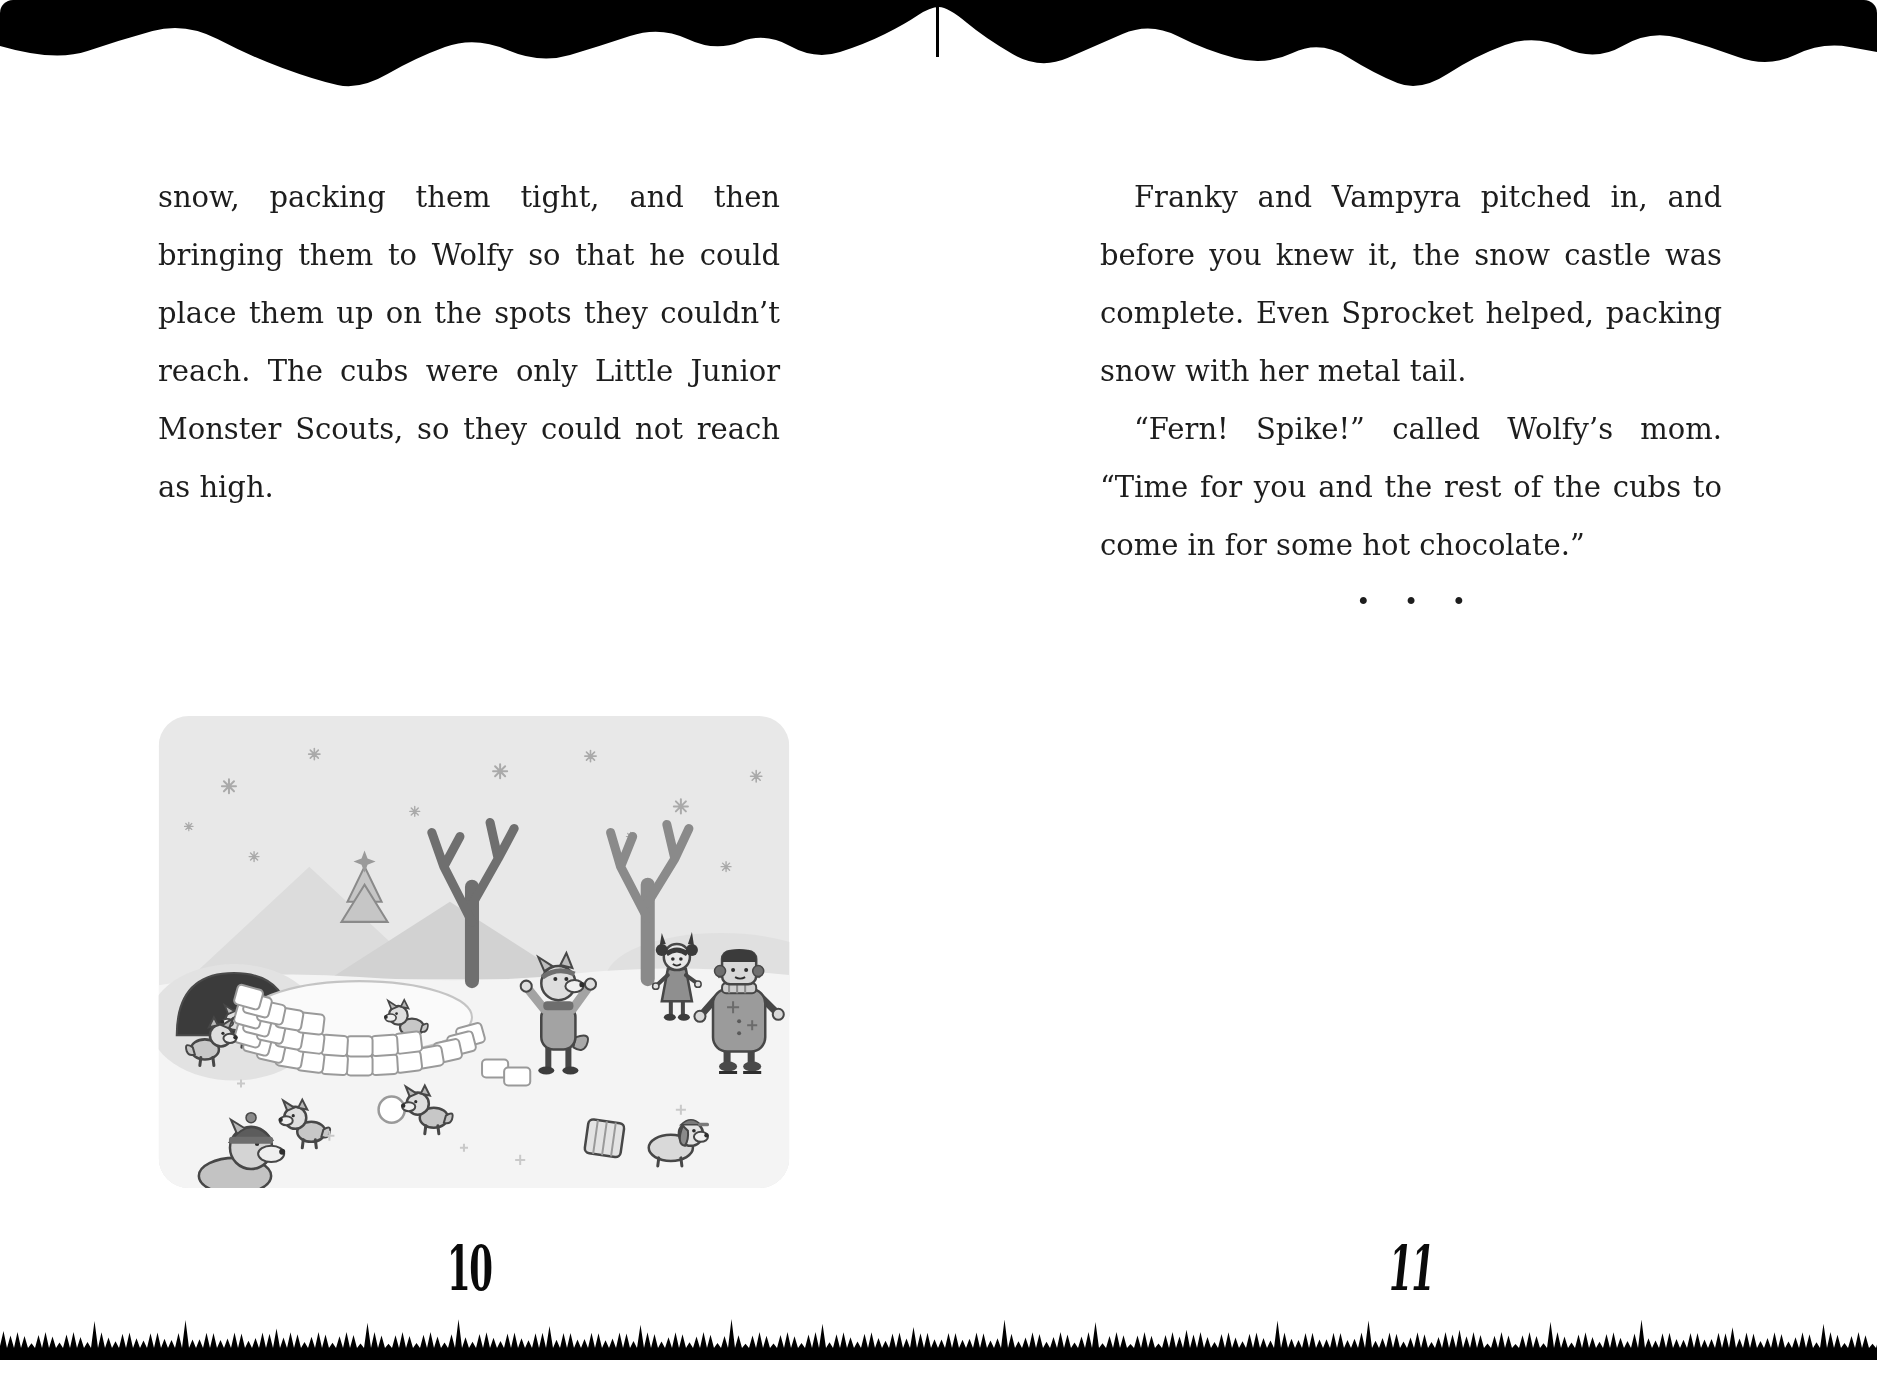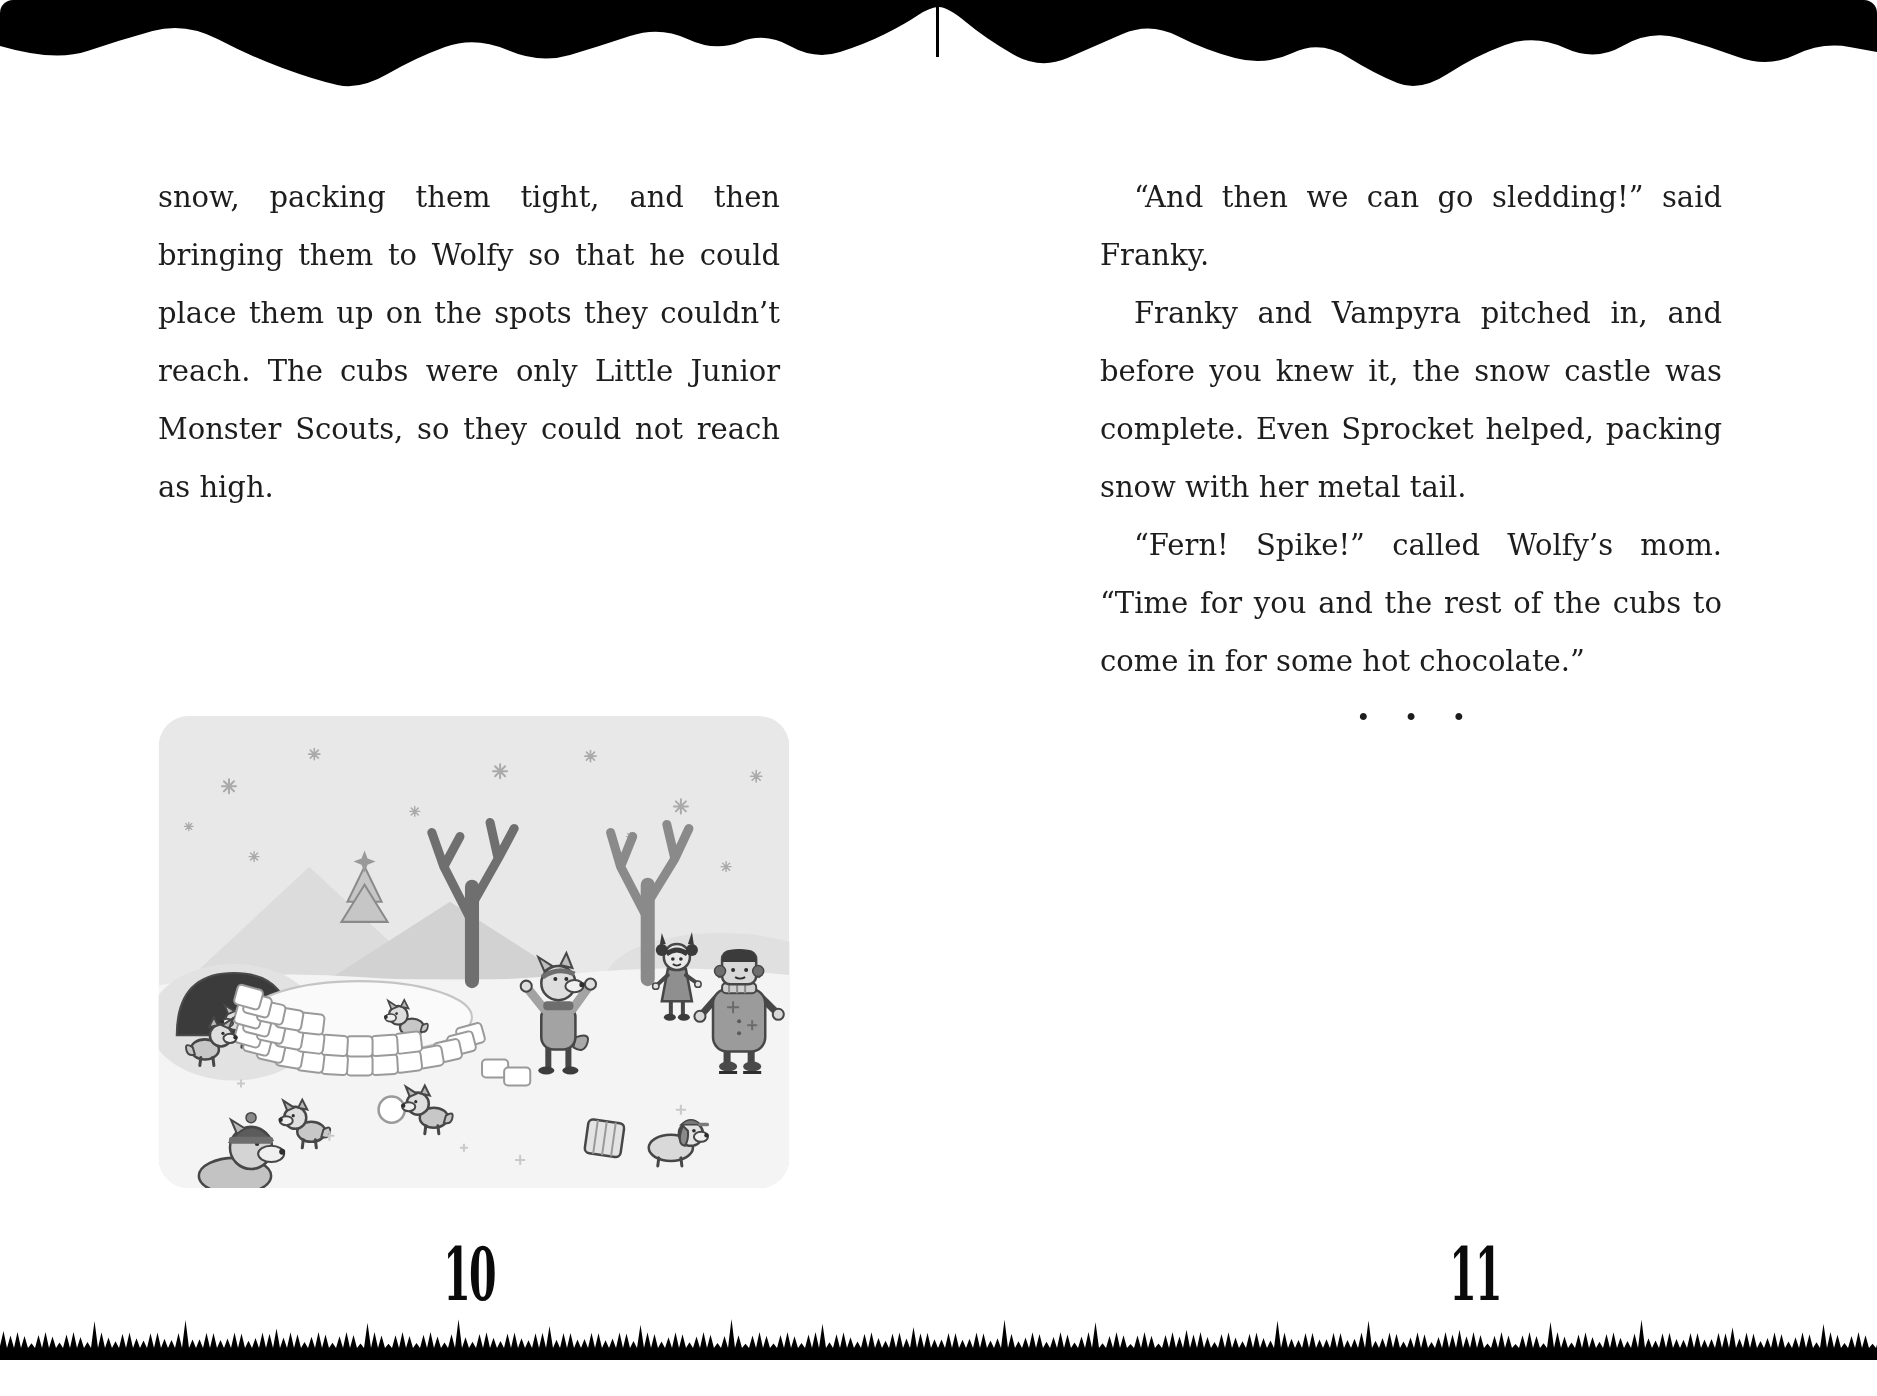--- a/index.html
+++ b/index.html
@@ -12,25 +12,25 @@
   .gutter-line { position:absolute; left:936px; top:0; width:3px; height:57px; background:#000; }
   .page { position:absolute; top:168px; width:622px; }
   .page-left  { left:158px; }
   .page-right { left:1100px; }
   .para { margin:0; font-size:29px; line-height:58px; text-align:justify; }
   .indent { text-indent:34px; }
   .separator { margin-top:14px; text-align:center; font-size:24px; word-spacing:26px; color:#1d1d1d; }
   .illustration { position:absolute; left:158px; top:716px; }
   .page-number {
     position:absolute; top:1232px; width:622px; text-align:center;
-    font-size:72px; font-weight:bold; color:#0a0a0a;
+    font-size:62px; font-weight:bold; color:#0a0a0a;
   }
   .page-number .pn { display:inline-block; transform:scaleX(0.55); letter-spacing:-3px; }
   .pn-left  { left:158px; }
-  .pn-right { left:1164px; }
+  .pn-right { left:1100px;font-style:italic; }
   .grass { position:absolute; left:0; bottom:36px; display:block; }
 </style>
 </head>
 <body>
 
 <div class="spread">
 
   <svg class="top-border" width="1877" height="100" viewBox="0 0 1877 100" preserveAspectRatio="none">
     <path id="top-border-path" fill="#000000" d="M0,0 L0,46 Q55,62 87.5,51 Q120,40 152.5,31 Q185,22 217.5,39 Q250,56 282.5,68 Q315,80 337.5,85 Q360,90 387.5,74 Q415,58 445,47 Q475,36 507.5,50 Q540,64 570,55 Q600,46 630,36 Q660,26 687.5,39 Q715,52 740,42 Q765,32 790,46 Q815,60 840,52 Q865,44 885,34 Q905,24 917.5,15.5 Q930,7 939,7 Q948,7 966.5,22.5 Q985,38 1012.5,54 Q1040,70 1067.5,58 Q1095,46 1122.5,34 Q1150,22 1177.5,36 Q1205,50 1235,58 Q1265,66 1292.5,53 Q1320,40 1347.5,57 Q1375,74 1397.5,83 Q1420,92 1447.5,74 Q1475,56 1505,45 Q1535,34 1565,48 Q1595,62 1622.5,46 Q1650,30 1679,38 Q1708,46 1738,57 Q1768,68 1795,55 Q1822,42 1849.5,47 L1877,52 L1877,0 Z"></path>
   </svg>
@@ -247,21 +247,20 @@
         <circle cx="33" cy="-11" r="1.8" fill="#2e2e2e"></circle>
         <path d="M20,-17 Q30,-27 40,-17 Z" fill="#7a7a7a" stroke="#474747" stroke-width="1.5"></path>
         <rect x="37" y="-19" width="11" height="3.5" rx="1.5" fill="#7a7a7a"></rect>
       </g>
 
       <path d="M165,418 h10 M170,413 v10 M355,442 h10 M360,437 v10 M515,392 h10 M520,387 v10 M78,366 h8 M82,362 v8 M300,430 h8 M304,426 v8" stroke="#c9c9c9" stroke-width="2" fill="none"></path>
     </g>
   </svg>
 
   <main class="page page-right">
-    <p class="para indent">“And then we can go sledding!” said Franky.</p>
     <p class="para indent">Franky and Vampyra pitched in, and before you knew it, the snow castle was complete. Even Sprocket helped, packing snow with her metal tail.</p>
     <p class="para indent">“Fern! Spike!” called Wolfy’s mom. “Time for you and the rest of the cubs to come in for some hot chocolate.”</p>
     <div class="separator">• • •</div>
   </main>
 
   <div class="page-number pn-left">
     <span class="pn">10</span>
   </div>
   <div class="page-number pn-right">
     <span class="pn">11</span>

